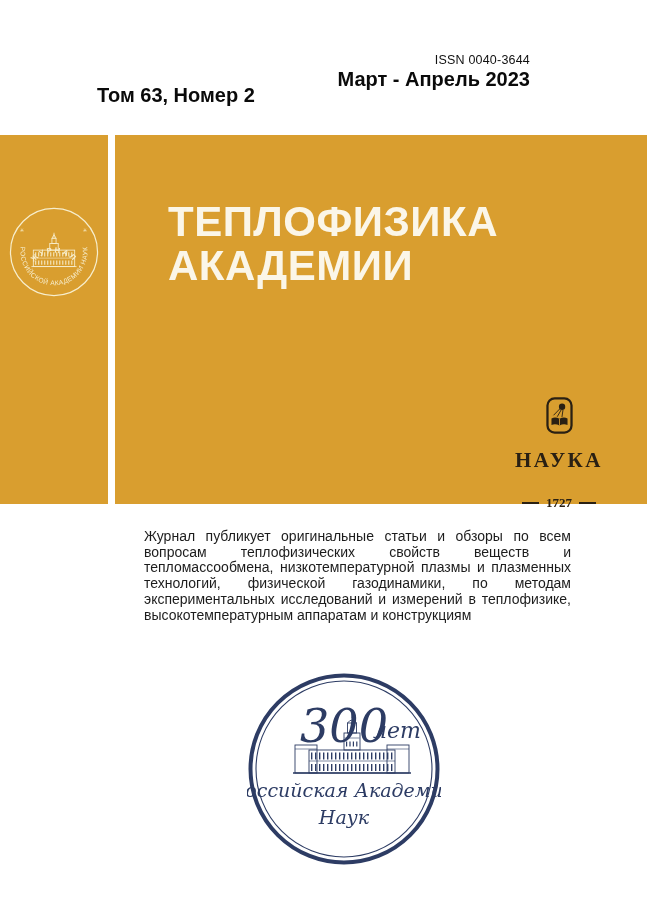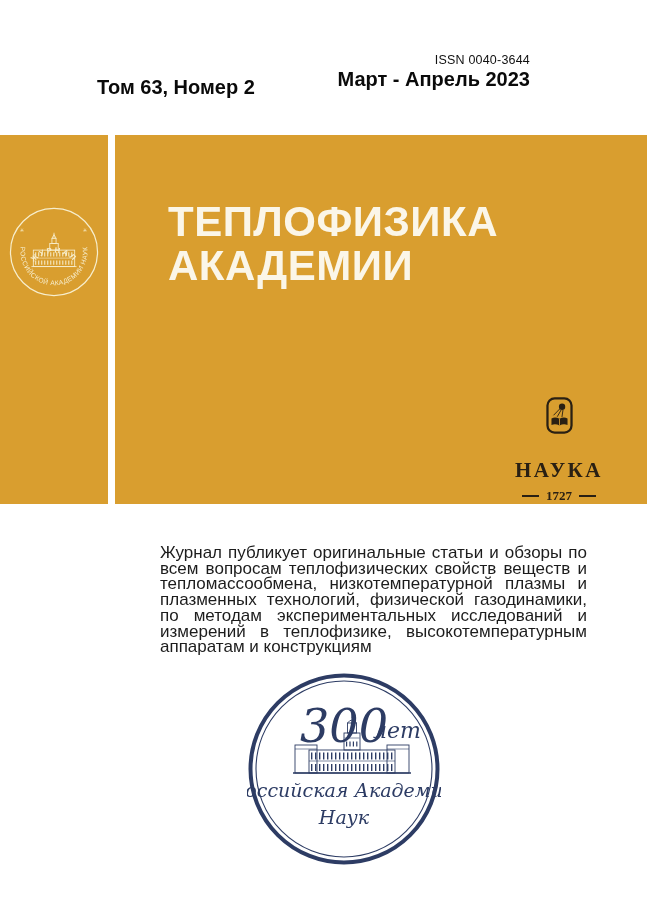--- a/index.html
+++ b/index.html
@@ -2,43 +2,43 @@
 <html><head>
 <meta charset="utf-8">
 <style>
   html,body{margin:0;padding:0;background:#ffffff;}
   .page{
     position:relative;width:647px;height:900px;background:#ffffff;overflow:hidden;
     font-family:"Liberation Sans",sans-serif;
   }
   
   .issn{position:absolute;top:53px;right:117px;font-size:12.5px;color:#111;letter-spacing:.2px;padding-left:35px;}
-  .volume{position:absolute;top:76px;left:97px;font-size:20px;font-weight:bold;color:#0a0a0a;}
+  .volume{position:absolute;top:84px;left:97px;font-size:20px;font-weight:bold;color:#0a0a0a;}
   .date{position:absolute;top:68px;right:117px;font-size:20px;font-weight:bold;color:#0a0a0a;}
   
   .band-left{position:absolute;left:0;top:135px;width:108px;height:369px;background:#D99E2F;}
   .band-main{position:absolute;left:115px;top:135px;width:532px;height:369px;background:#D99E2F;}
   .seal{position:absolute;left:7px;top:70px;width:94px;height:94px;}
   .seal text{fill:#F7EECD;font-family:"Liberation Sans",sans-serif;}
   .seal .arc-top{font-size:8.2px;font-weight:bold;letter-spacing:2.2px;}
   .seal .arc-ring{font-size:7px;letter-spacing:.5px;}
   .seal .star{font-size:5.6px;}
   .title{position:absolute;left:49px;top:61px;margin:4px;font-size:42px;line-height:43.8px;
          font-weight:bold;color:#FBF6E8;letter-spacing:.5px;}
   
   .nauka{position:absolute;left:374px;top:262px;width:140px;display:flex;flex-direction:column;
          align-items:center;color:#2A2013;}
-  .nauka-name{margin-top:24px;font-family:"Liberation Serif",serif;font-size:21px;
+  .nauka-name{margin-top:14px;font-family:"Liberation Serif",serif;font-size:21px;
               letter-spacing:2.5px;font-weight:600;}
-  .nauka-year-row{margin-top:5px;display:flex;align-items:center;gap:7px;
+  .nauka-year-row{margin-top:22px;display:flex;align-items:center;gap:7px;
                   font-family:"Liberation Serif",serif;font-size:13px;font-weight:600;}
   .nauka-dash{width:17px;height:1.4px;background:#2A2013;}
   
-  .description{position:absolute;left:144px;top:529px;width:427px;margin:16px;
-               font-size:17px;line-height:15.7px;text-align:justify;color:#1c1c1c;}
+  .description{position:absolute;left:144px;top:529px;width:427px;margin:0;
+               font-size:14px;line-height:15.7px;text-align:justify;color:#1c1c1c;}
   
   .ras300{position:absolute;left:247px;top:672px;width:194px;height:194px;}
   .ras300 .script{font-family:"DejaVu Serif","Liberation Serif",serif;font-style:italic;fill:#2D3C64;}
   .ras300 .num{font-size:46px;}
   .ras300 .let{font-size:22px;}
   .ras300 .l1{font-size:19px;}
   .ras300 .l2{font-size:19px;}
 </style>
 </head>
 <body>

